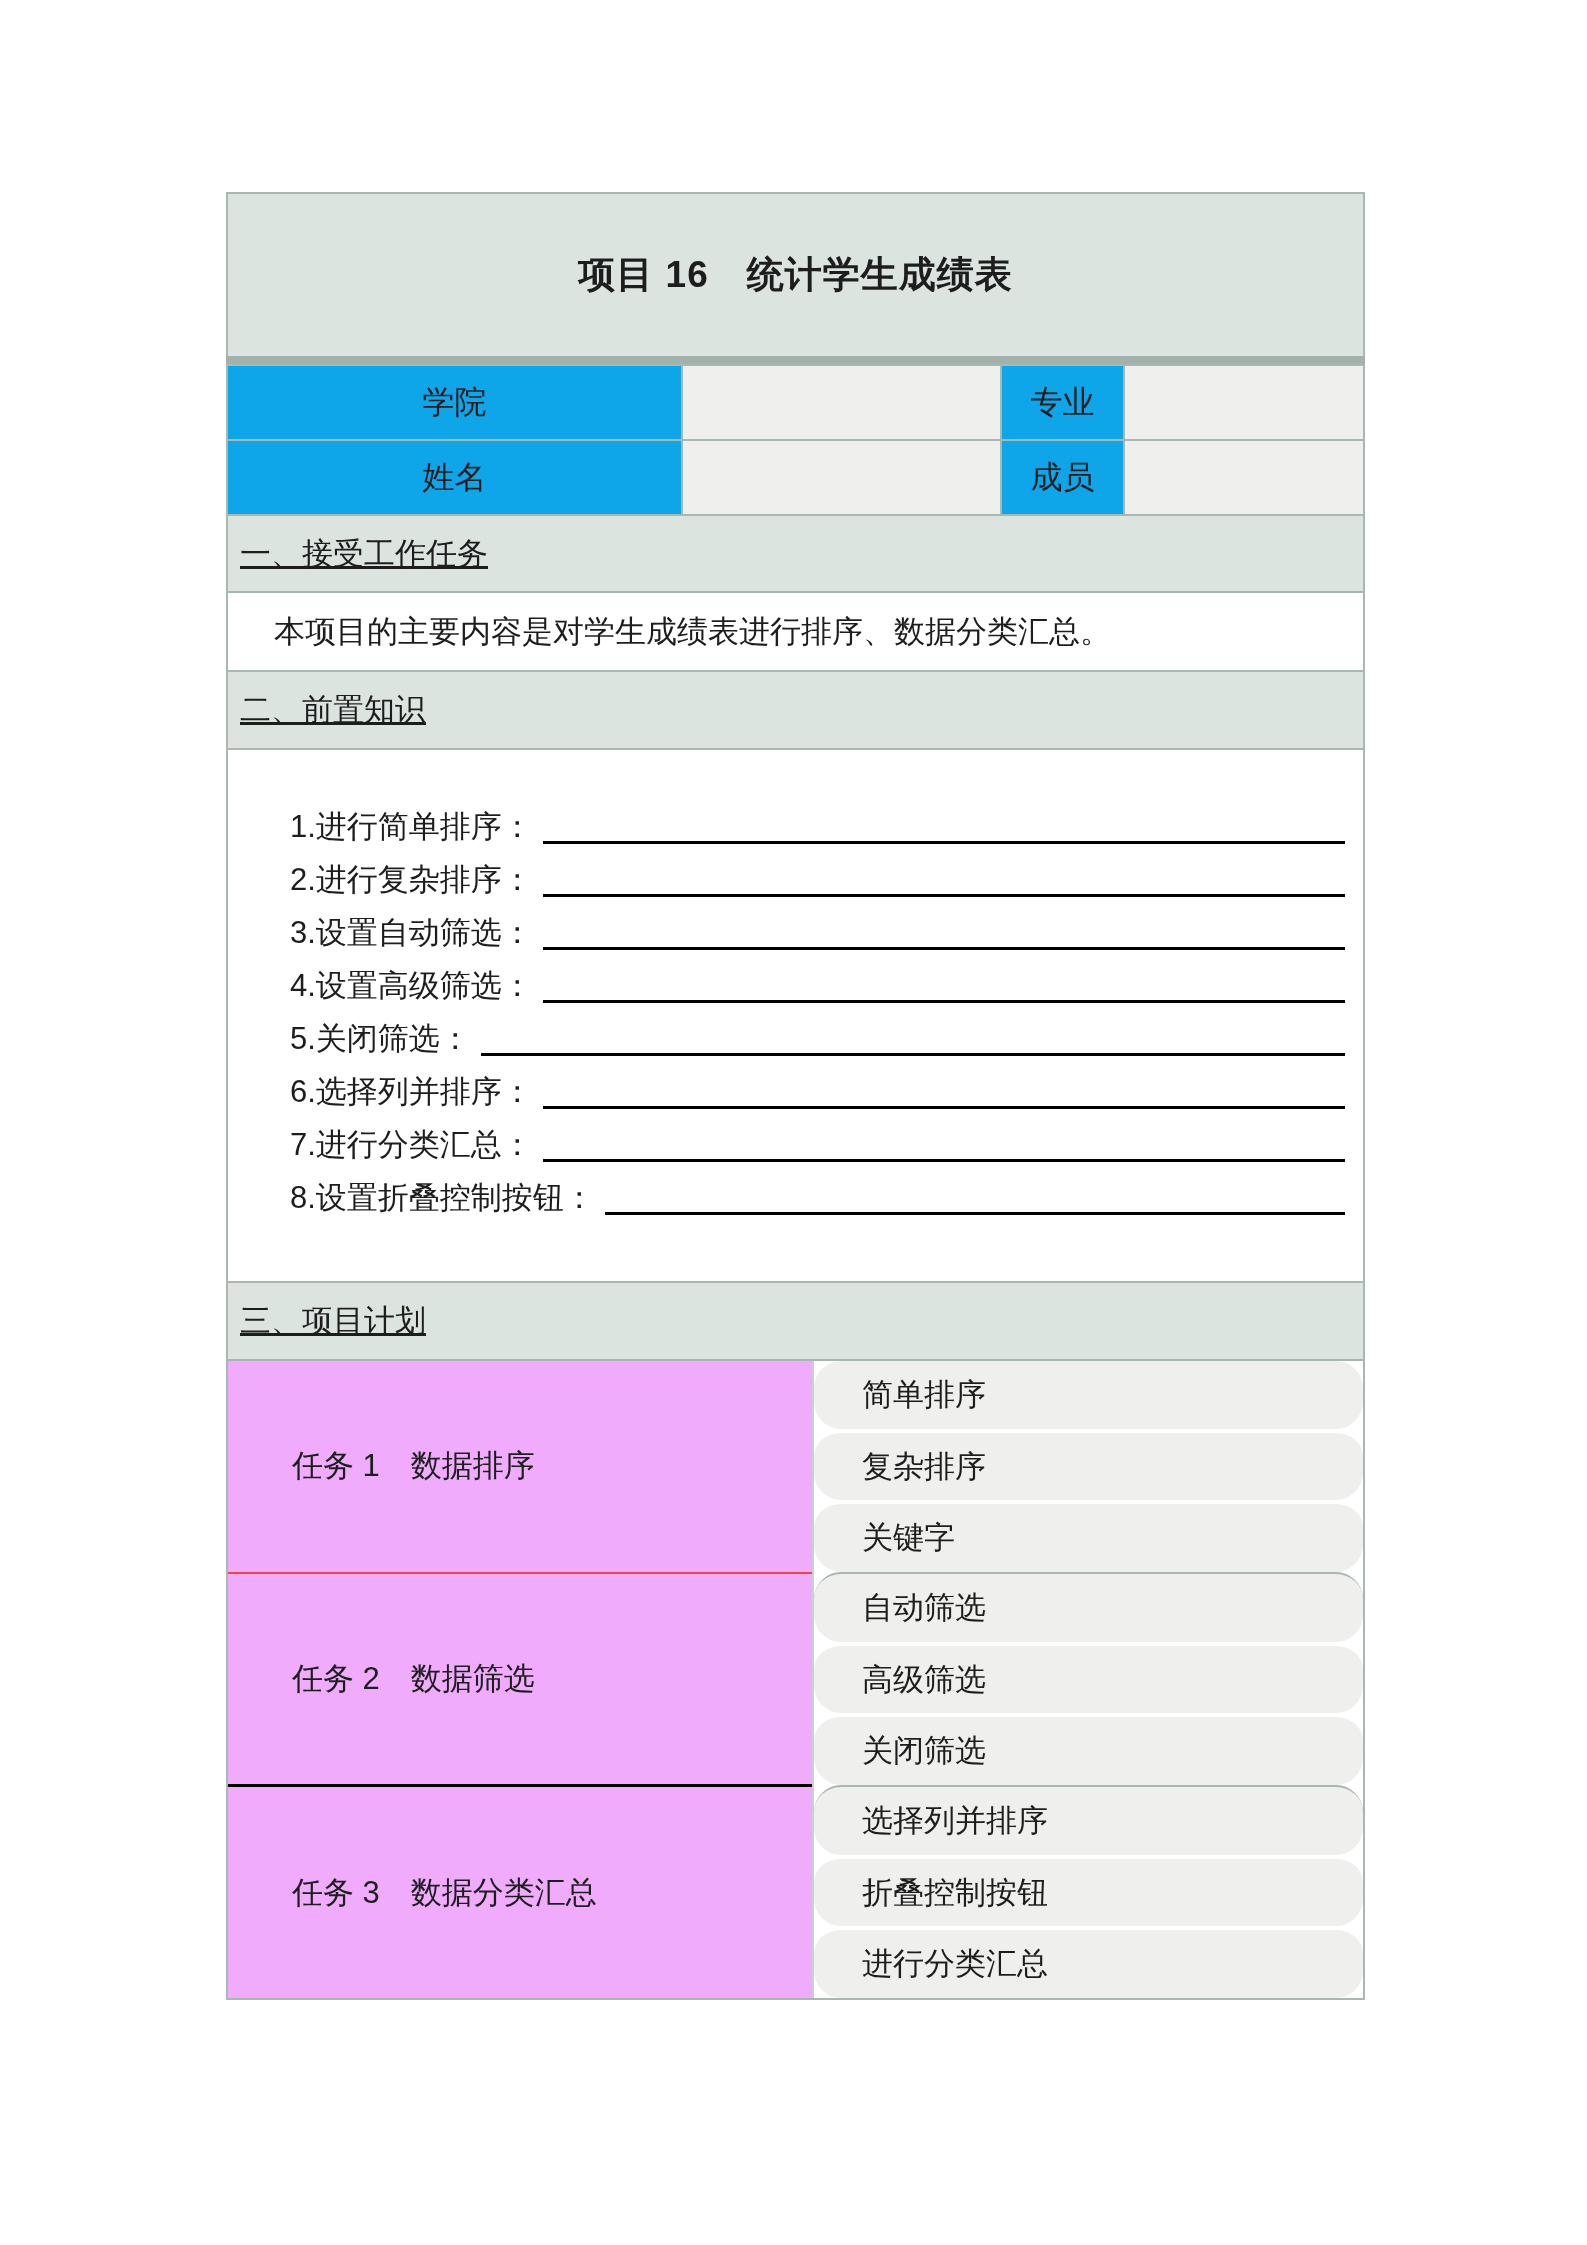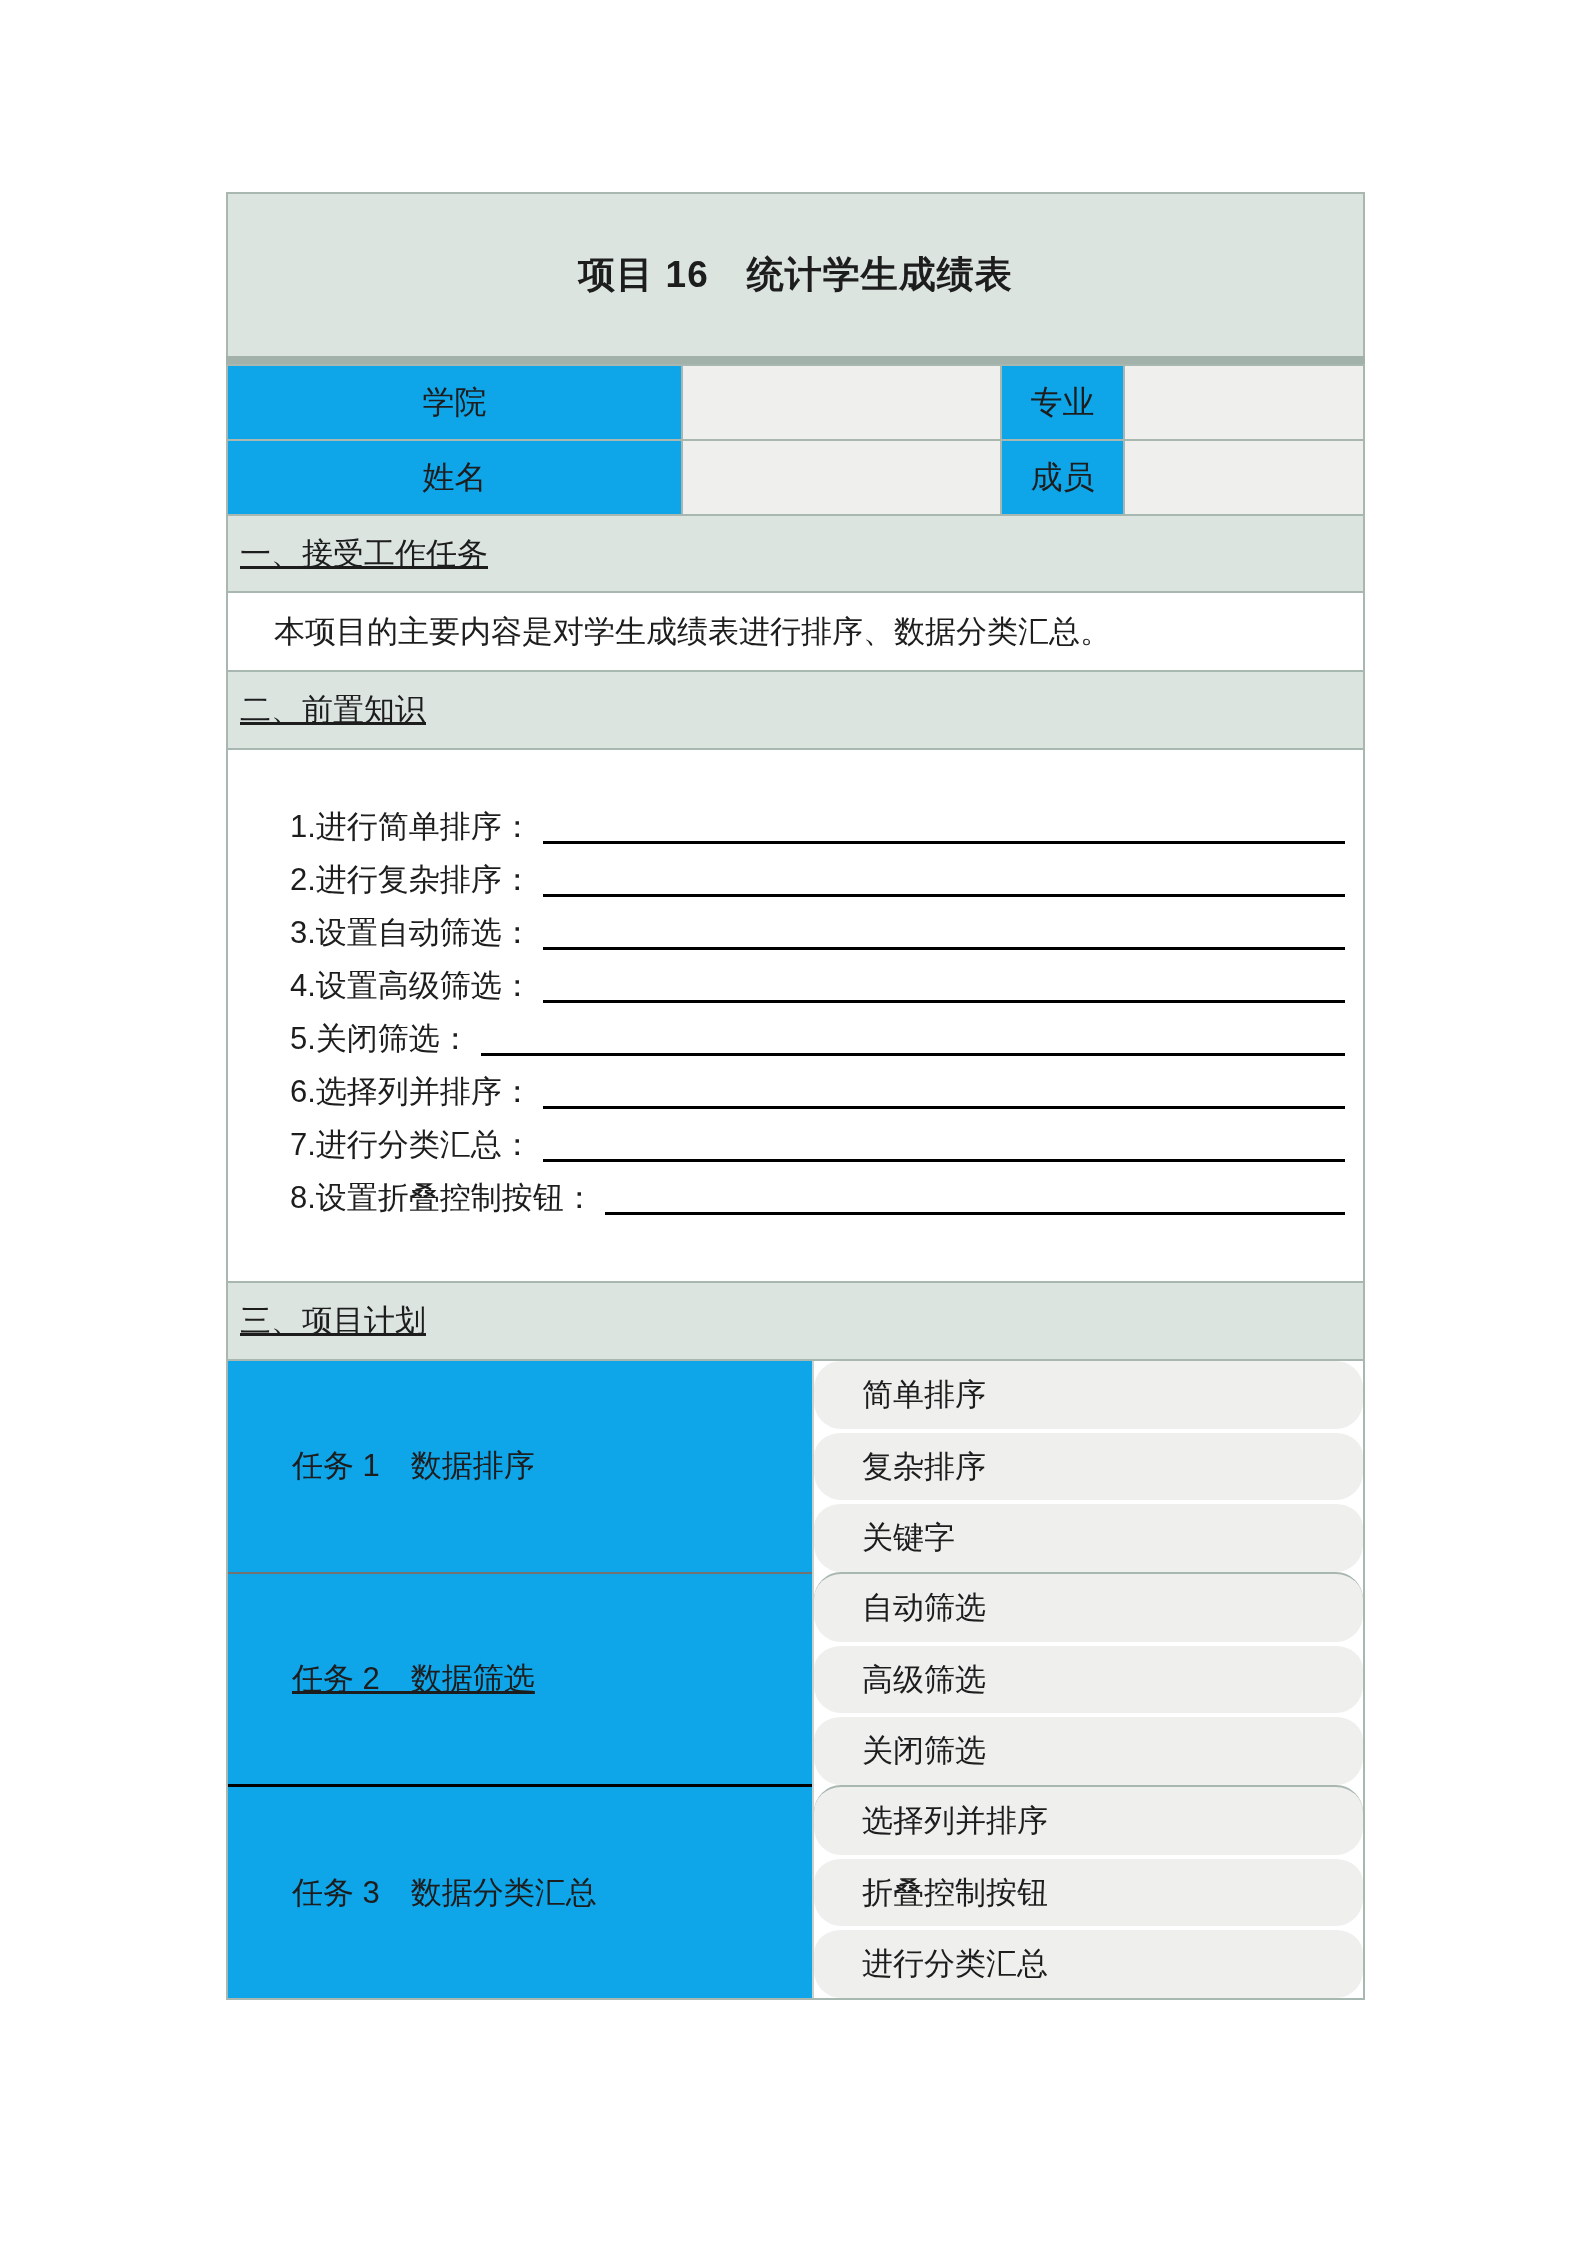--- a/index.html
+++ b/index.html
@@ -98,38 +98,38 @@
   .plan{
     height:641px;
     border:2px solid #a9b7b1;
     margin-top:-2px;
     background:#ffffff;
     display:flex;
   }
   .plan-left{
     width:584px;
     display:flex;flex-direction:column;
-    background:#0ea5e9;
+    background:#f0abfc;
   }
   .plan-divider{
     width:2px;
     background:#c9d1cd;
   }
   .plan-right{
     flex:1;
     display:flex;flex-direction:column;
   }
   .task{
     flex:1;
     display:flex;align-items:center;
     padding-left:64px;
     font-size:31px;
     white-space:pre;
   }
-  .task.t2{border-top:2px solid #737373;text-decoration:underline;}
+  .task.t2{border-top:2px solid #ef4444;}
   .task.t3{border-top:3px solid #000000;}
   .sub{
     flex:1;
     background:#efefee;
     display:flex;align-items:center;
     padding-left:48px;
     font-size:31px;
     border-radius:27px;
   }
   .sub.w{border-top:4px solid #ffffff;}

